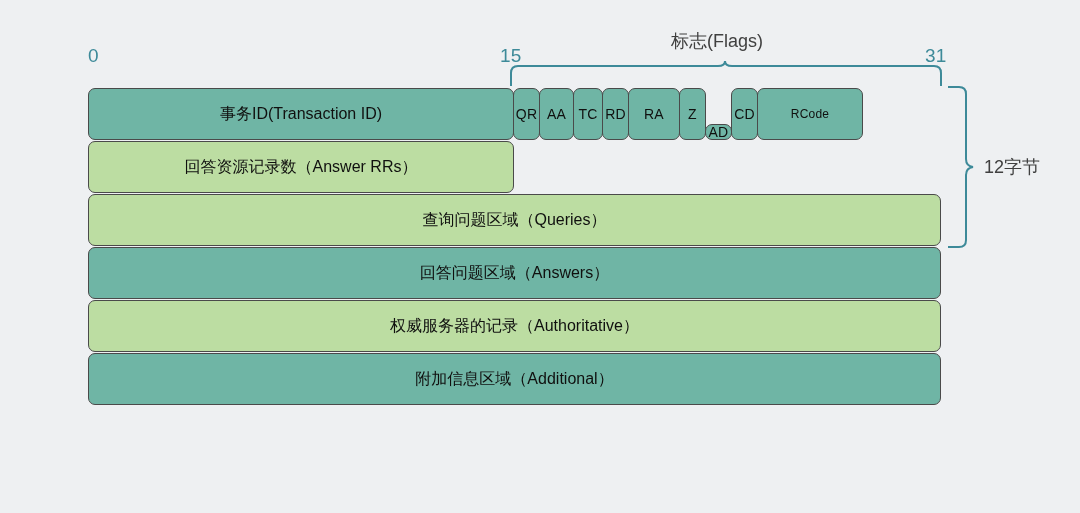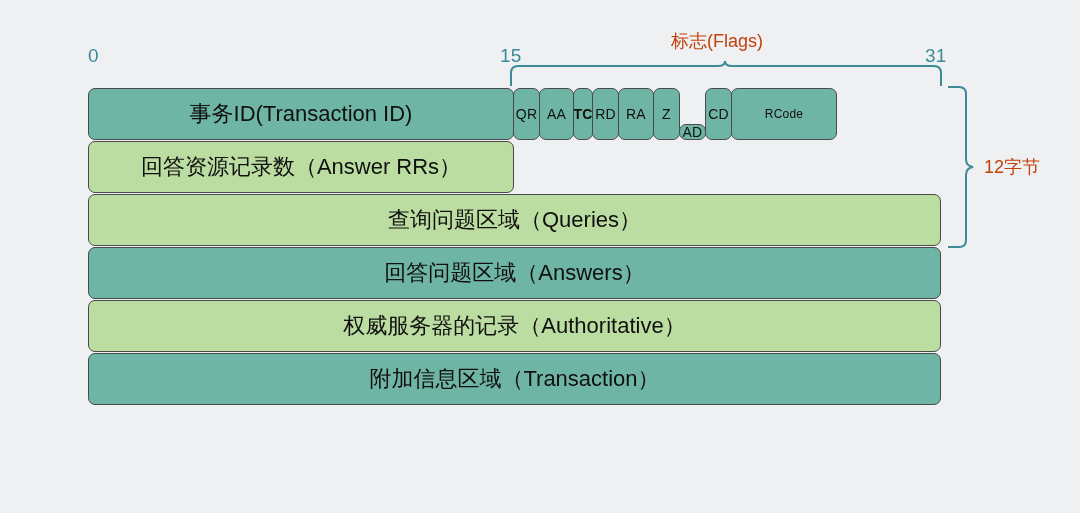--- a/index.html
+++ b/index.html
@@ -32,21 +32,21 @@
     line-height: 19px;
     letter-spacing: 0.3px;
     white-space: nowrap;
   }
   #tick-0   { left: 88px;  top: 46px; }
   #tick-15  { left: 500px; top: 46px; }
   #tick-31  { left: 925px; top: 46px; }
 
   .annotation-label {
     position: absolute;
-    color: #c2410c;
+    color: #404040;
     font-size: 18px;
     line-height: 20px;
     white-space: nowrap;
   }
   #flags-label { left: 671px; top: 31px; }
   #bytes-label { left: 984px; top: 157px; }
 
   
   .brace-svg {
     position: absolute;
@@ -84,21 +84,21 @@
     margin-bottom: 1px;
     box-sizing: border-box;
   }
   .cell {
     display: flex;
     align-items: center;
     justify-content: center;
     box-sizing: border-box;
     border: 1px solid #4a4a4a;
     border-radius: 7px;
-    font-size: 22px;
+    font-size: 16px;
     color: #10100f;
     overflow: hidden;
     white-space: nowrap;
     text-align: center;
     margin-left: -1px;
   }
   .cell:first-child { margin-left: 0; }
 
   .teal  { background: #6fb5a5; }
   .light { background: #bcdda2; }
@@ -107,23 +107,23 @@
   .full { width: 853px; }
 
   
   .flag-cell {
     font-size: 14px;
     letter-spacing: 0.2px;
   }
   .fc-qr     { width: 27px; }
   .fc-opcode { width: 104px; font-size: 15px; }
   .fc-aa     { width: 35px; }
-  .fc-tc     { width: 20px; font-weight: bold; }
+  .fc-tc     { width: 30px; }
   .fc-rd     { width: 27px; }
-  .fc-ra     { width: 36px; }
+  .fc-ra     { width: 52px; }
   .fc-z      { width: 27px; }
   .fc-ad     { width: 27px; margin-top: 36px; }
   .fc-cd     { width: 27px; }
   .fc-rcode  { width: 106px; font-size: 12px; }
 </style>
 </head>
 <body>
 
 <div id="diagram">
 
@@ -167,17 +167,17 @@
 
     <div class="row">
       <div class="cell teal full">回答问题区域（Answers）</div>
     </div>
 
     <div class="row">
       <div class="cell light full">权威服务器的记录（Authoritative）</div>
     </div>
 
     <div class="row">
-      <div class="cell teal full">附加信息区域（Transaction）</div>
+      <div class="cell teal full">附加信息区域（Additional）</div>
     </div>
 
   </div>
 </div>
 
 </body></html>

